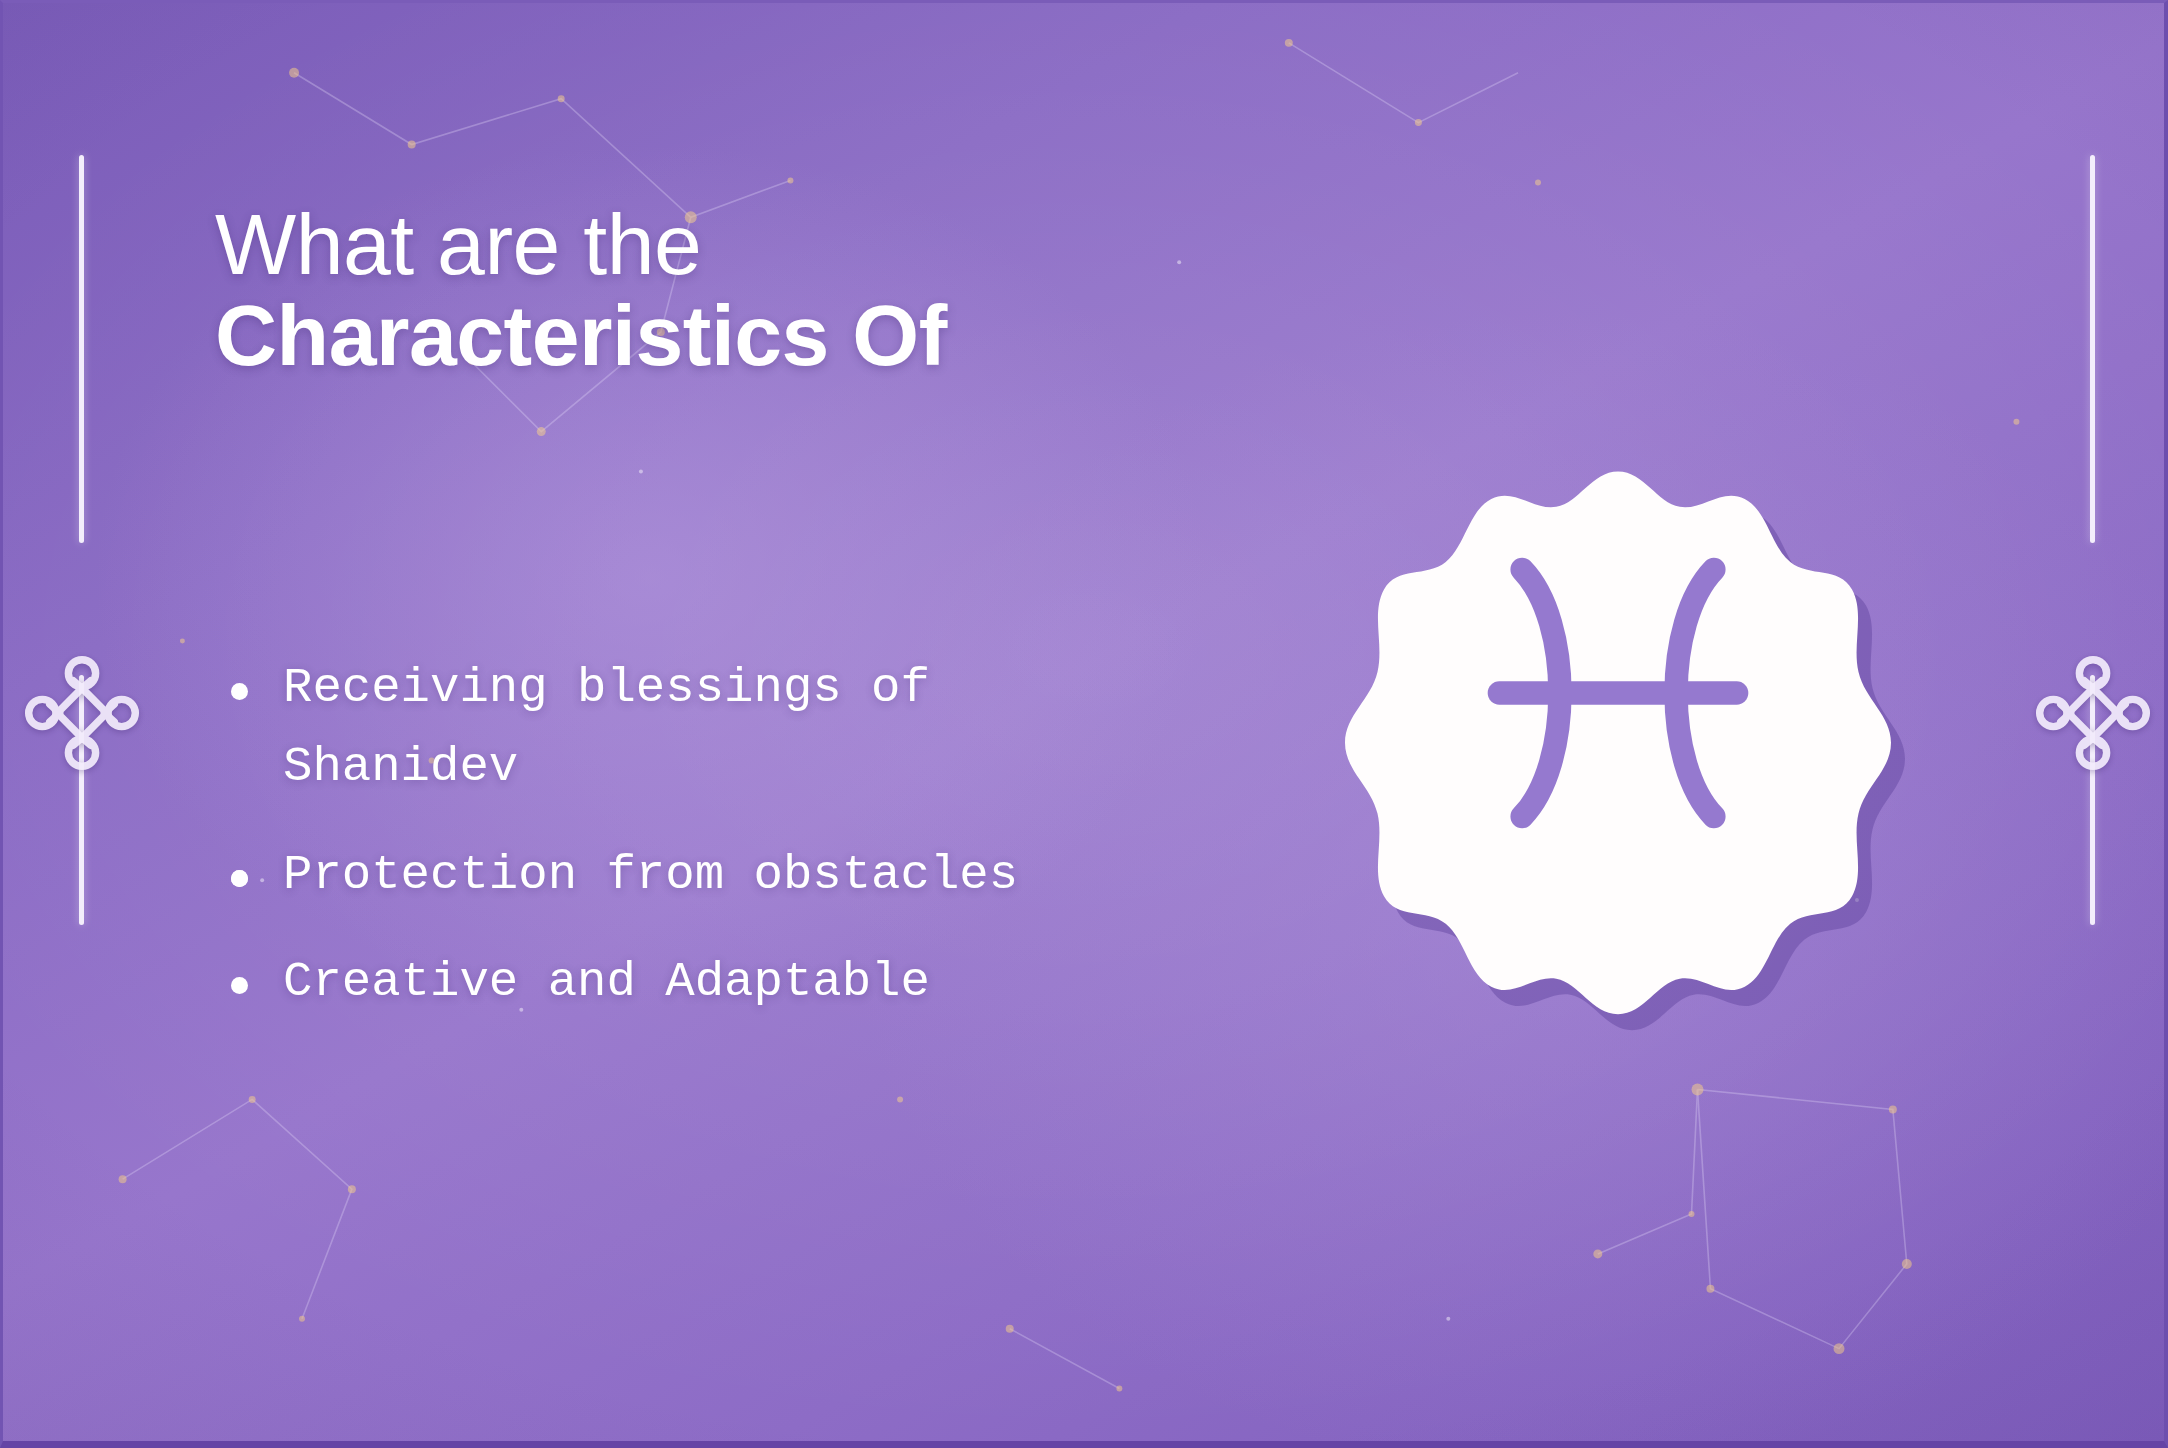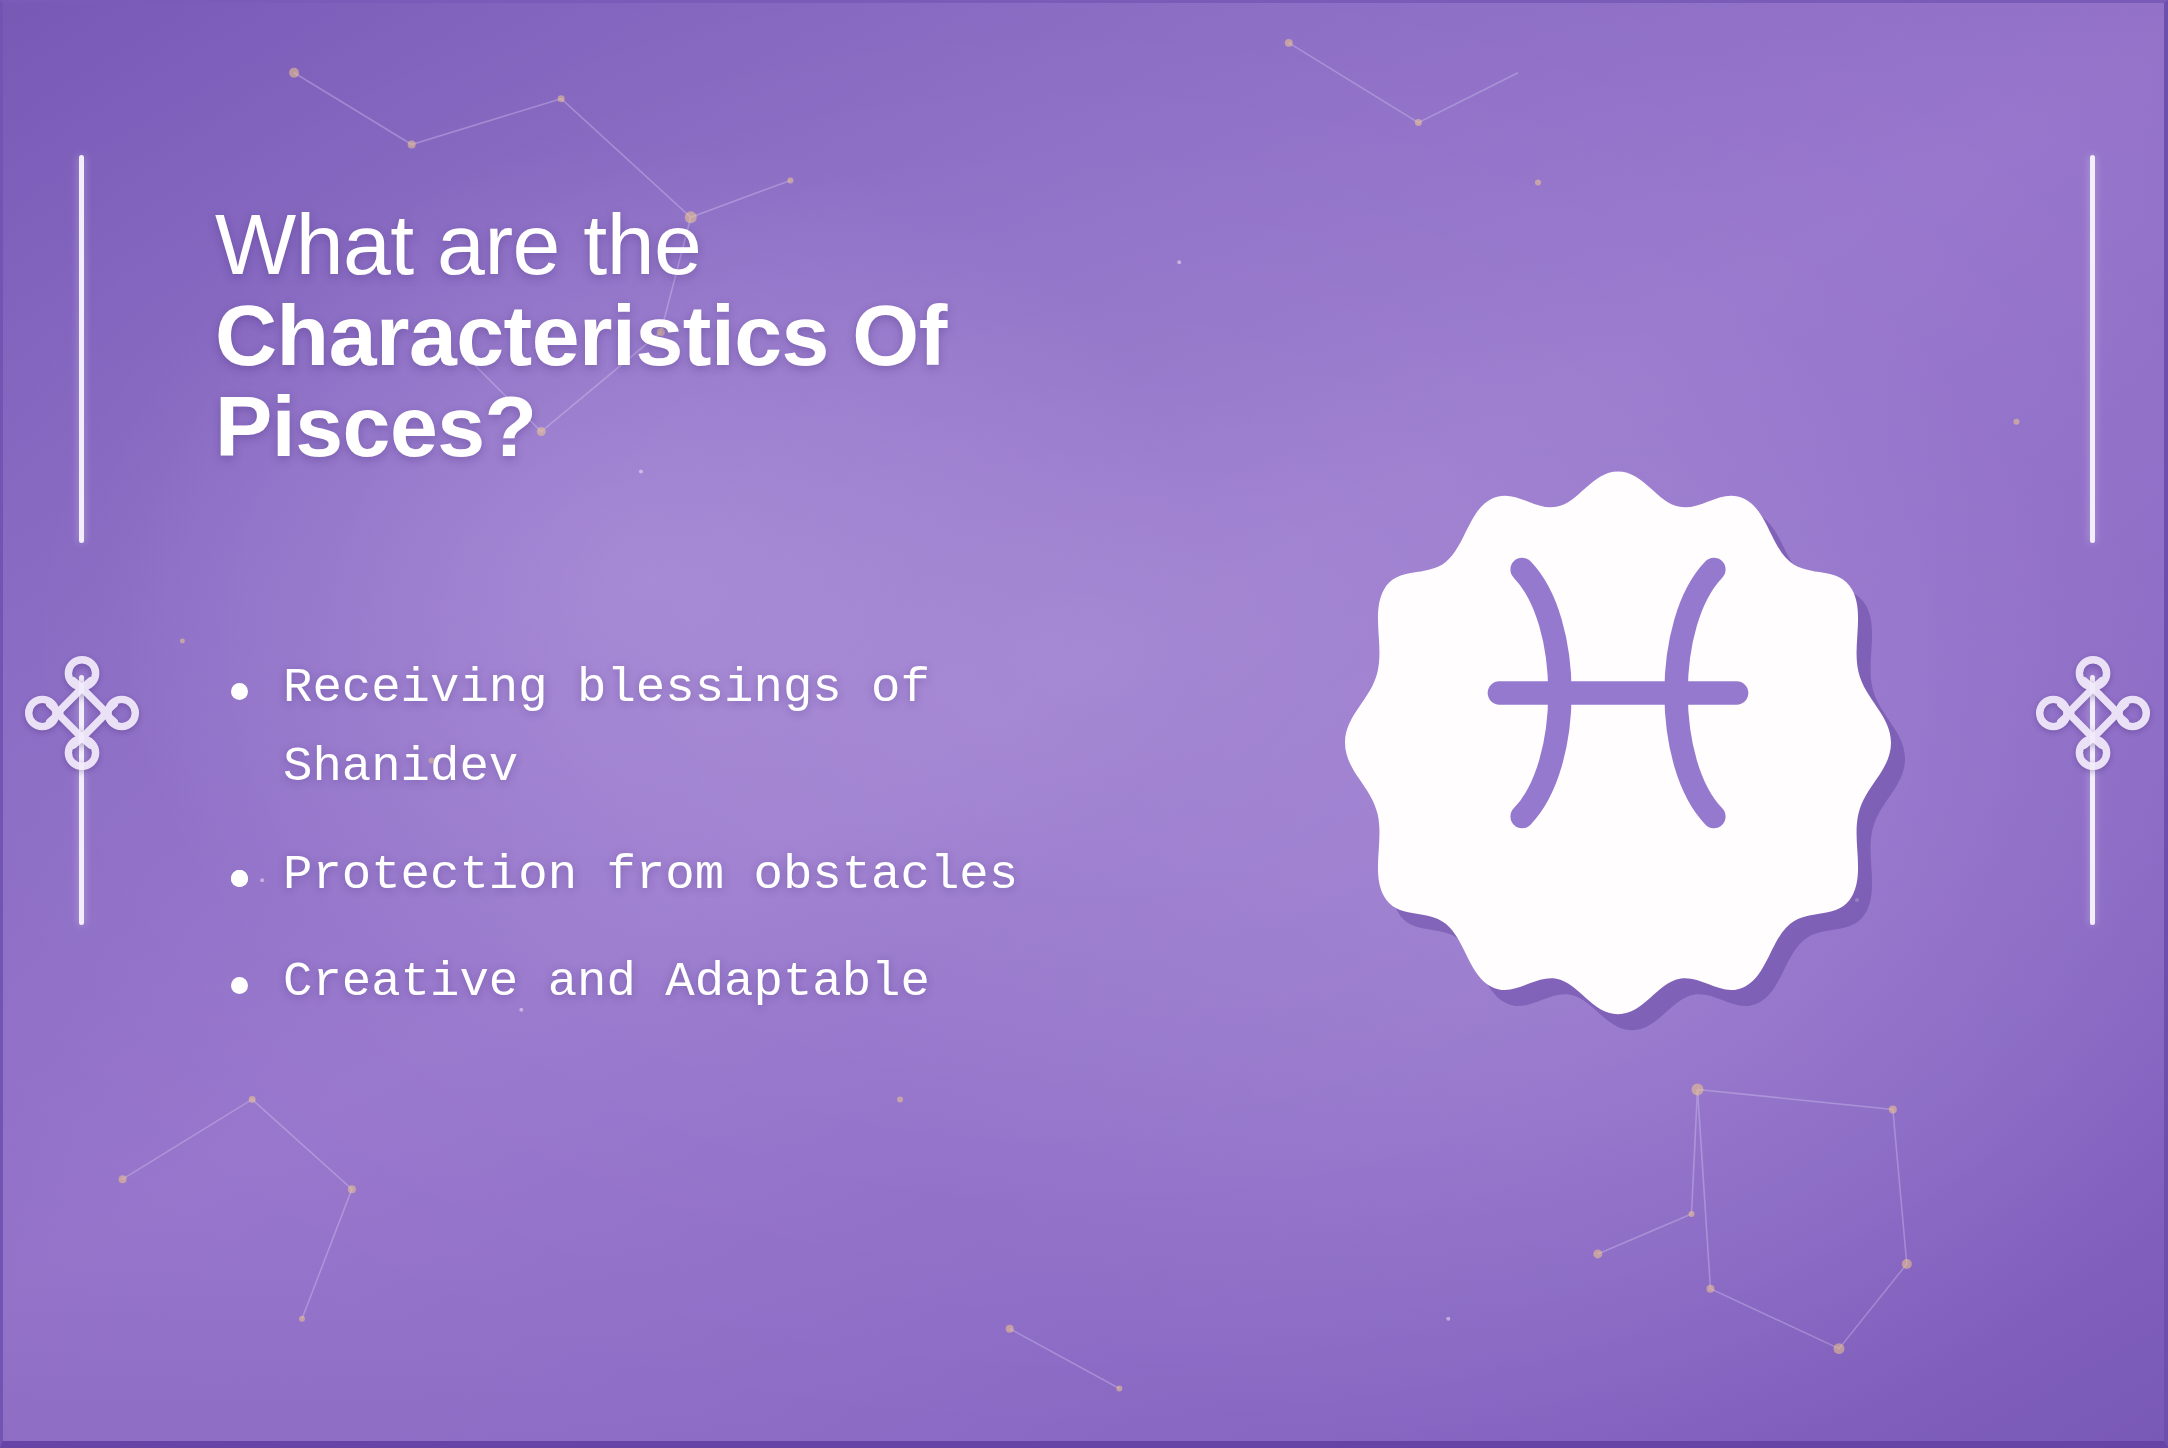--- a/index.html
+++ b/index.html
@@ -149,21 +149,20 @@
       <path d="M43 76 L50 70 L57 76"></path>
       <path d="M24 43 L32 50 L24 57"></path>
       <path d="M76 43 L68 50 L76 57"></path>
     </g>
   </svg>
 
   <div id="textcol">
     <h1 class="title">
       <span class="light">What are the</span>
       <span class="bold">Characteristics Of</span>
-      <span class="bold">Pisces?</span>
     </h1>
   </div>
 
   <ul id="bullets">
     <li>
       <span class="dot"></span>
       <span>Receiving blessings of Shanidev</span>
     </li>
     <li>
       <span class="dot"></span>

